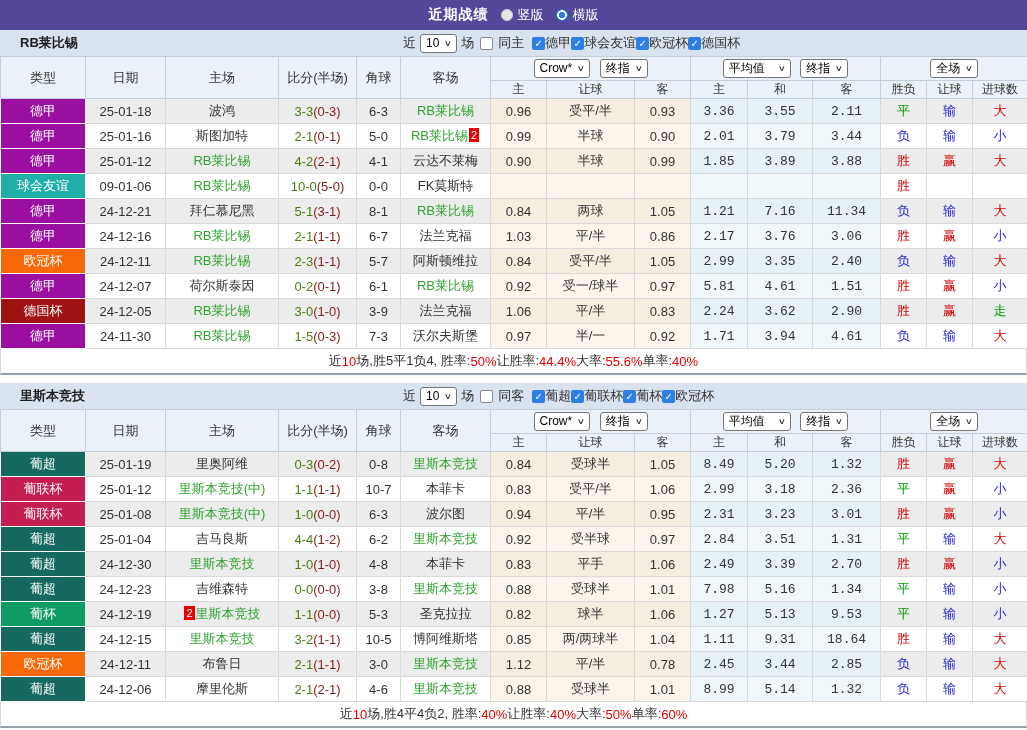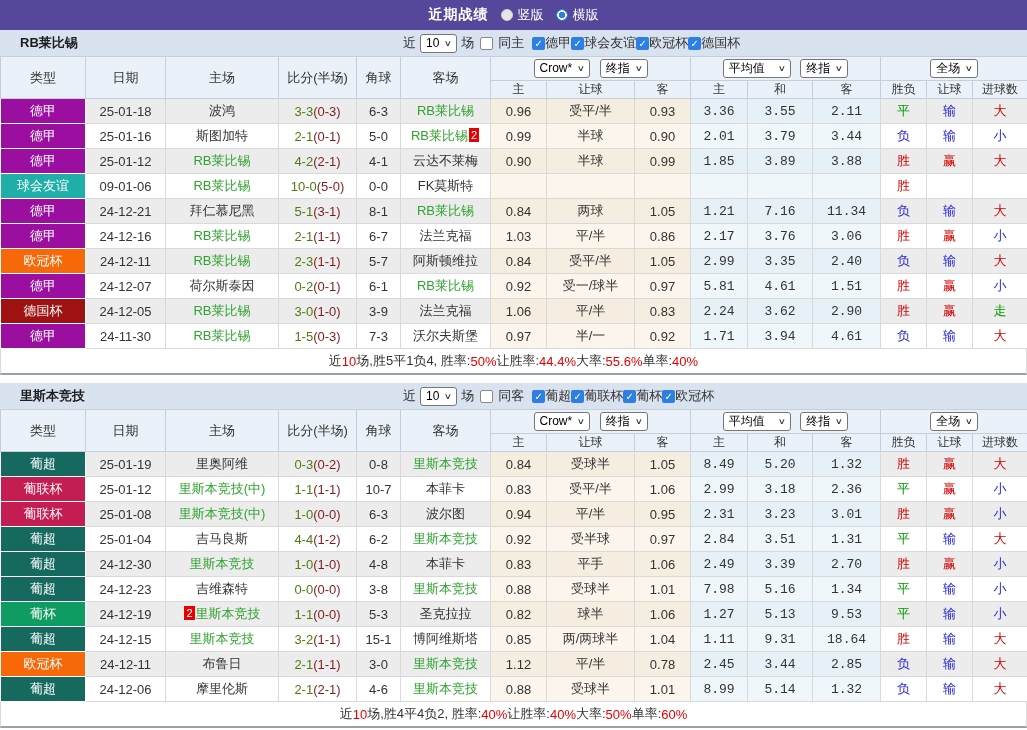--- a/index.html
+++ b/index.html
@@ -566,21 +566,21 @@
               <td class="avgc">9.53</td>
               <td class="plain c-green">平</td>
               <td class="plain c-blue">输</td>
               <td class="plain c-blue">小</td>
             </tr>
             <tr>
               <td class="type" style="background: rgb(21, 105, 95);">葡超</td>
               <td class="plain">24-12-15</td>
               <td class="plain"><span class="team-self">里斯本竞技</span></td>
               <td class="plain"><span class="score-main">3-2</span><span class="score-half">(1-1)</span></td>
-              <td class="plain">15-1</td>
+              <td class="plain">10-5</td>
               <td class="plain"><span>博阿维斯塔</span></td>
               <td class="crow">0.85</td>
               <td class="crow">两/两球半</td>
               <td class="crow">1.04</td>
               <td class="avgc">1.11</td>
               <td class="avgc">9.31</td>
               <td class="avgc">18.64</td>
               <td class="plain c-red">胜</td>
               <td class="plain c-blue">输</td>
               <td class="plain c-red">大</td>

